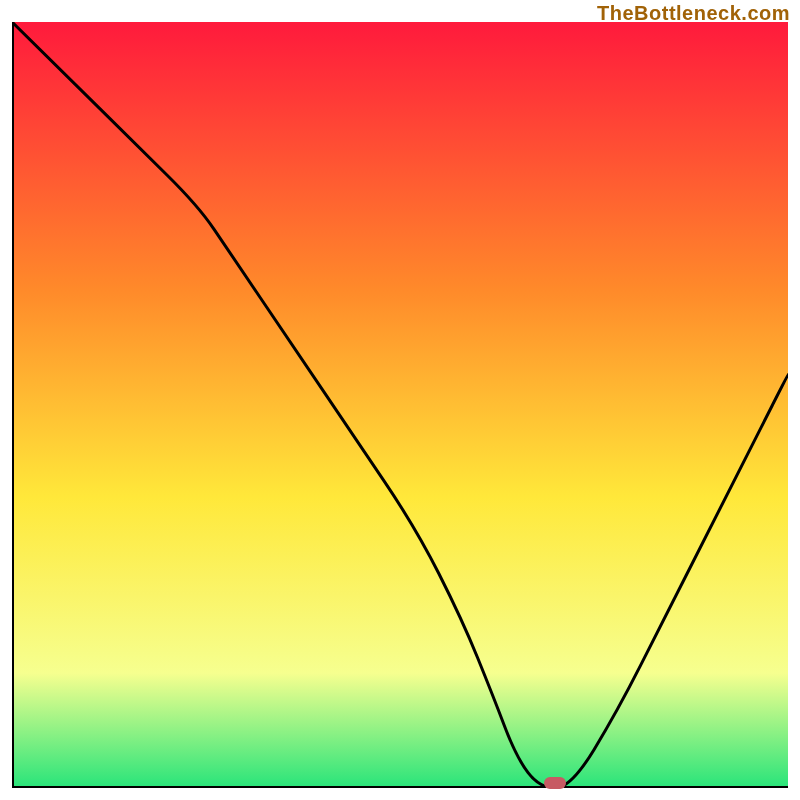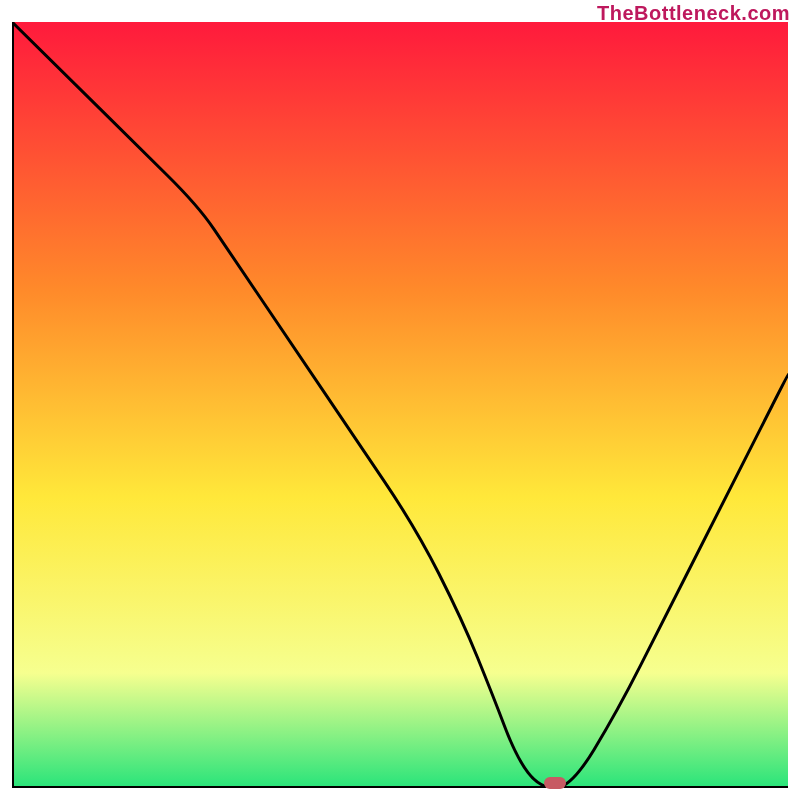--- a/index.html
+++ b/index.html
@@ -15,21 +15,21 @@
     width: 800px;
     height: 800px;
   }
   .watermark {
     position: absolute;
     top: 2px;
     right: 10px;
     font-family: Arial, Helvetica, sans-serif;
     font-size: 20px;
     font-weight: 600;
-    color: #be185d;
+    color: #a16207;
     letter-spacing: 0.5px;
   }
   .plot-frame {
     position: absolute;
     left: 12px;
     top: 22px;
     width: 776px;
     height: 766px;
   }
   .plot-bg {

